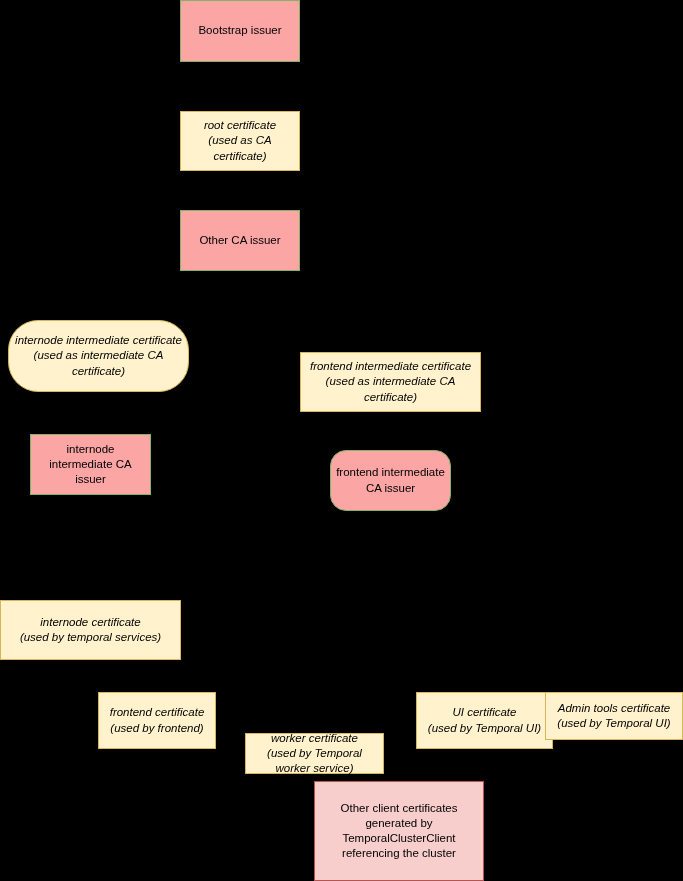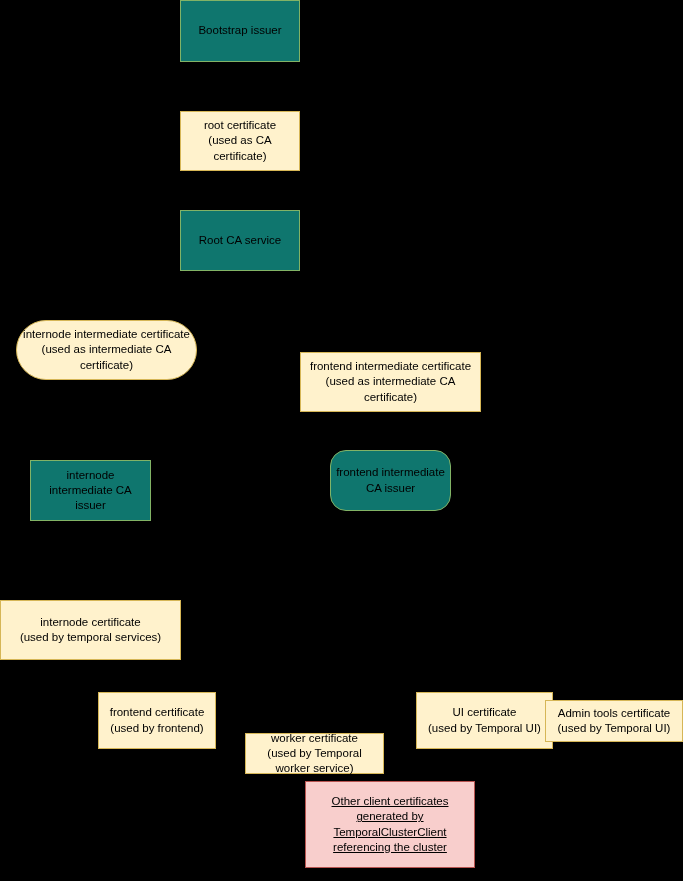--- a/index.html
+++ b/index.html
@@ -25,57 +25,58 @@
     font-size: 11.5px;
     line-height: 1.32;
     color: #000000;
     padding: 2px 4px;
     white-space: pre-line;
     border-style: solid;
     border-width: 1px;
   }
 
   .node.issuer {
-    background: #0f766e;
+    background: #fca5a5;
     border-color: #82b366;
   }
   .node.cert {
     background: #fff2cc;
     border-color: #d6b656;
+    font-style: italic;
   }
   .node.client {
     background: #f8cecc;
     border-color: #b85450;
   }
 
   
   .n-bootstrap-issuer      { left: 180px; top: 0px;   width: 120px; height: 62px; }
   .n-root-certificate      { left: 180px; top: 111px; width: 120px; height: 60px; }
   .n-root-ca-issuer        { left: 180px; top: 210px; width: 120px; height: 61px; }
-  .n-internode-inter-cert  { left: 16px;   top: 320px; width: 181px; height: 60px; border-radius: 30px; }
+  .n-internode-inter-cert  { left: 8px;   top: 320px; width: 181px; height: 72px; border-radius: 30px; }
   .n-frontend-inter-cert   { left: 300px; top: 320px; width: 181px; height: 60px; margin-top: 32px; }
-  .n-internode-ca-issuer   { left: 30px;  top: 460px; width: 121px; height: 61px; }
+  .n-internode-ca-issuer   { left: 30px;  top: 434px; width: 121px; height: 61px; }
   .n-frontend-ca-issuer    { left: 330px; top: 450px; width: 121px; height: 61px; border-radius: 16px; }
   .n-internode-cert        { left: 0px;   top: 600px; width: 181px; height: 60px; }
   .n-frontend-cert         { left: 98px;  top: 692px; width: 118px; height: 57px; }
   .n-worker-cert           { left: 245px; top: 733px; width: 139px; height: 41px; }
   .n-ui-cert               { left: 416px; top: 692px; width: 137px; height: 57px; }
-  .n-admin-cert            { left: 545px; top: 692px; width: 138px; height: 42px; margin-top: 8px; }
-  .n-other-client-certs    { left: 305px; top: 781px; width: 170px; height: 87px; text-decoration: underline; }
+  .n-admin-cert            { left: 545px; top: 692px; width: 138px; height: 48px; }
+  .n-other-client-certs    { left: 314px; top: 781px; width: 170px; height: 100px; }
 </style>
 </head>
 <body>
 
 <div class="node issuer n-bootstrap-issuer">Bootstrap issuer</div>
 
 <div class="node cert n-root-certificate">root certificate
 (used as CA
 certificate)</div>
 
-<div class="node issuer n-root-ca-issuer">Root CA service</div>
+<div class="node issuer n-root-ca-issuer">Other CA issuer</div>
 
 <div class="node cert n-internode-inter-cert">internode intermediate certificate
 (used as intermediate CA
 certificate)</div>
 
 <div class="node cert n-frontend-inter-cert">frontend intermediate certificate
 (used as intermediate CA
 certificate)</div>
 
 <div class="node issuer n-internode-ca-issuer">internode

